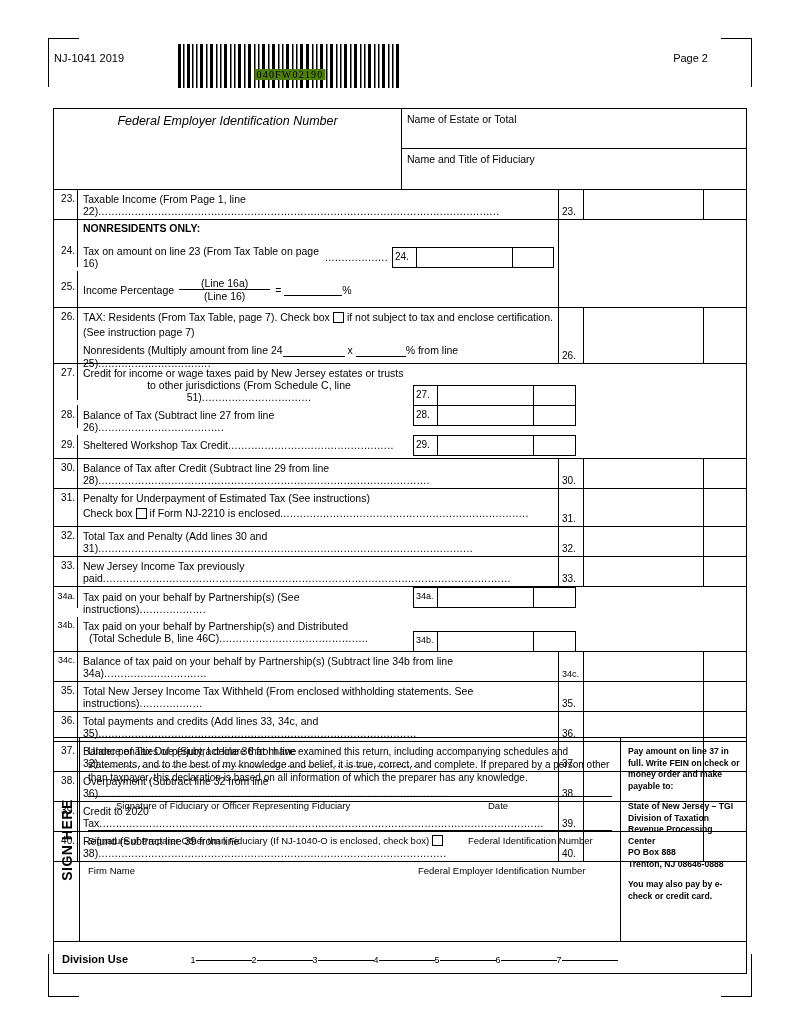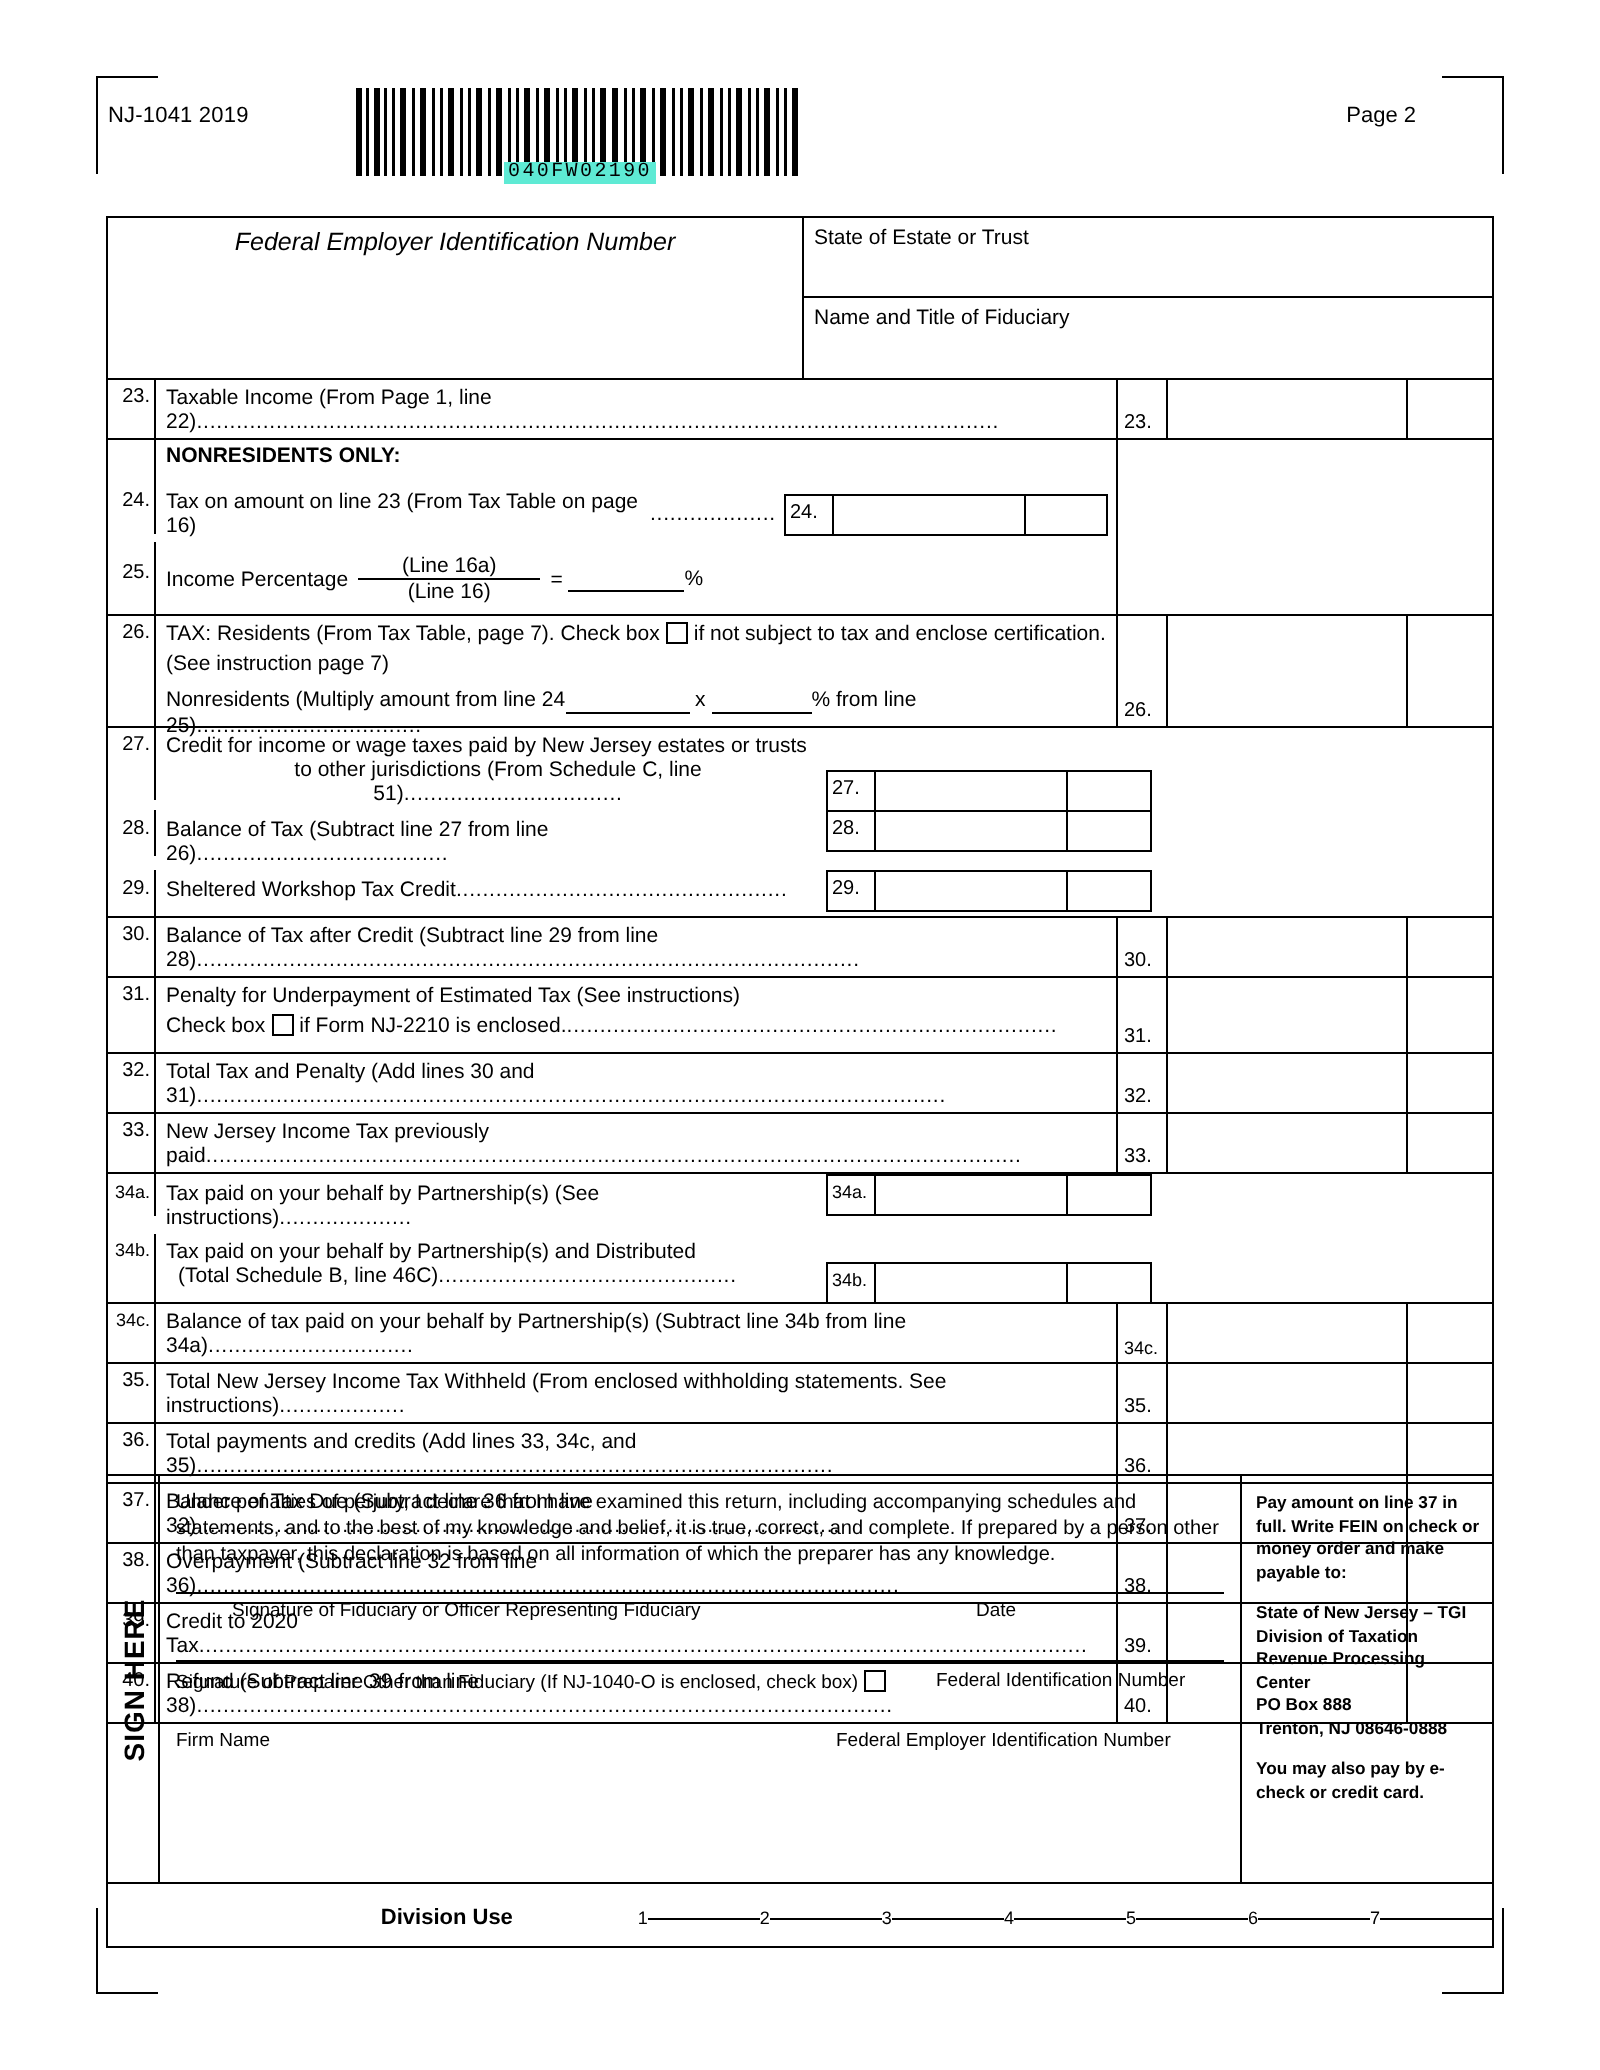--- a/index.html
+++ b/index.html
@@ -39,23 +39,23 @@
     position: absolute; right: 92px; top: 52px;
     font-size: 11px;
   }
   .barcode-wrap {
     position: absolute; left: 178px; top: 44px;
     width: 224px; height: 44px;
   }
   .barcode { width: 100%; height: 100%; display: block; }
   .barcode-num {
     position: absolute; left: 50%; top: 25px; transform: translateX(-50%);
-    font-family: Liberation Mono, monospace;
+    font-family: Liberation Serif, serif;
     font-size: 10px; letter-spacing: 1.2px;
-    background: #5eead4; padding: 0 2px; line-height: 11px; margin-top: 12px;
+    background: #4d7c0f; padding: 0 2px; line-height: 11px;
   }
 
   
   .frame {
     position: absolute;
     left: 53px; top: 108px;
     width: 694px;
     border: 1.6px solid #000;
     box-sizing: border-box;
   }
@@ -180,21 +180,20 @@
     font-size: 8.6px; font-weight: bold; line-height: 11.5px;
   }
   .paybox p { margin: 0 0 9px 0; }
 
   
   .divuse {
     position: absolute; left: 53px; top: 942px;
     width: 694px; height: 32px;
     border: 1.6px solid #000; border-top: none; box-sizing: border-box;
     padding: 7px 0 0 8px;
-    text-align: right;
   }
   .divuse .lbl { font-weight: bold; font-size: 11px; display: inline-block; }
   .divuse .slots { display: inline-block; margin-left: 58px; font-size: 9px; }
   .divuse .slot { display: inline-block; }
   .divuse .slot i {
     display: inline-block; width: 56px;
     border-bottom: 1.2px solid #000; font-style: normal;
     vertical-align: 2px;
   }
 </style>
@@ -266,21 +265,21 @@
     <div class="barcode-num">040FW02190</div>
   </div>
 
   <div class="frame">
 
     <div class="idblock">
       <div class="id-left">
         <div class="lbl">Federal Employer Identification Number</div>
       </div>
       <div class="id-right">
-        <div class="cell top">State of Estate or Trust</div>
+        <div class="cell top">Name of Estate or Total</div>
         <div class="cell">Name and Title of Fiduciary</div>
       </div>
     </div>
 
     <div class="row">
       <div class="num">23.</div>
       <div class="desc">
         <span>Taxable Income (From Page 1, line 22)</span><span class="dots">.........................................................................................................................</span>
       </div>
       <div class="amtnum">23.</div>

